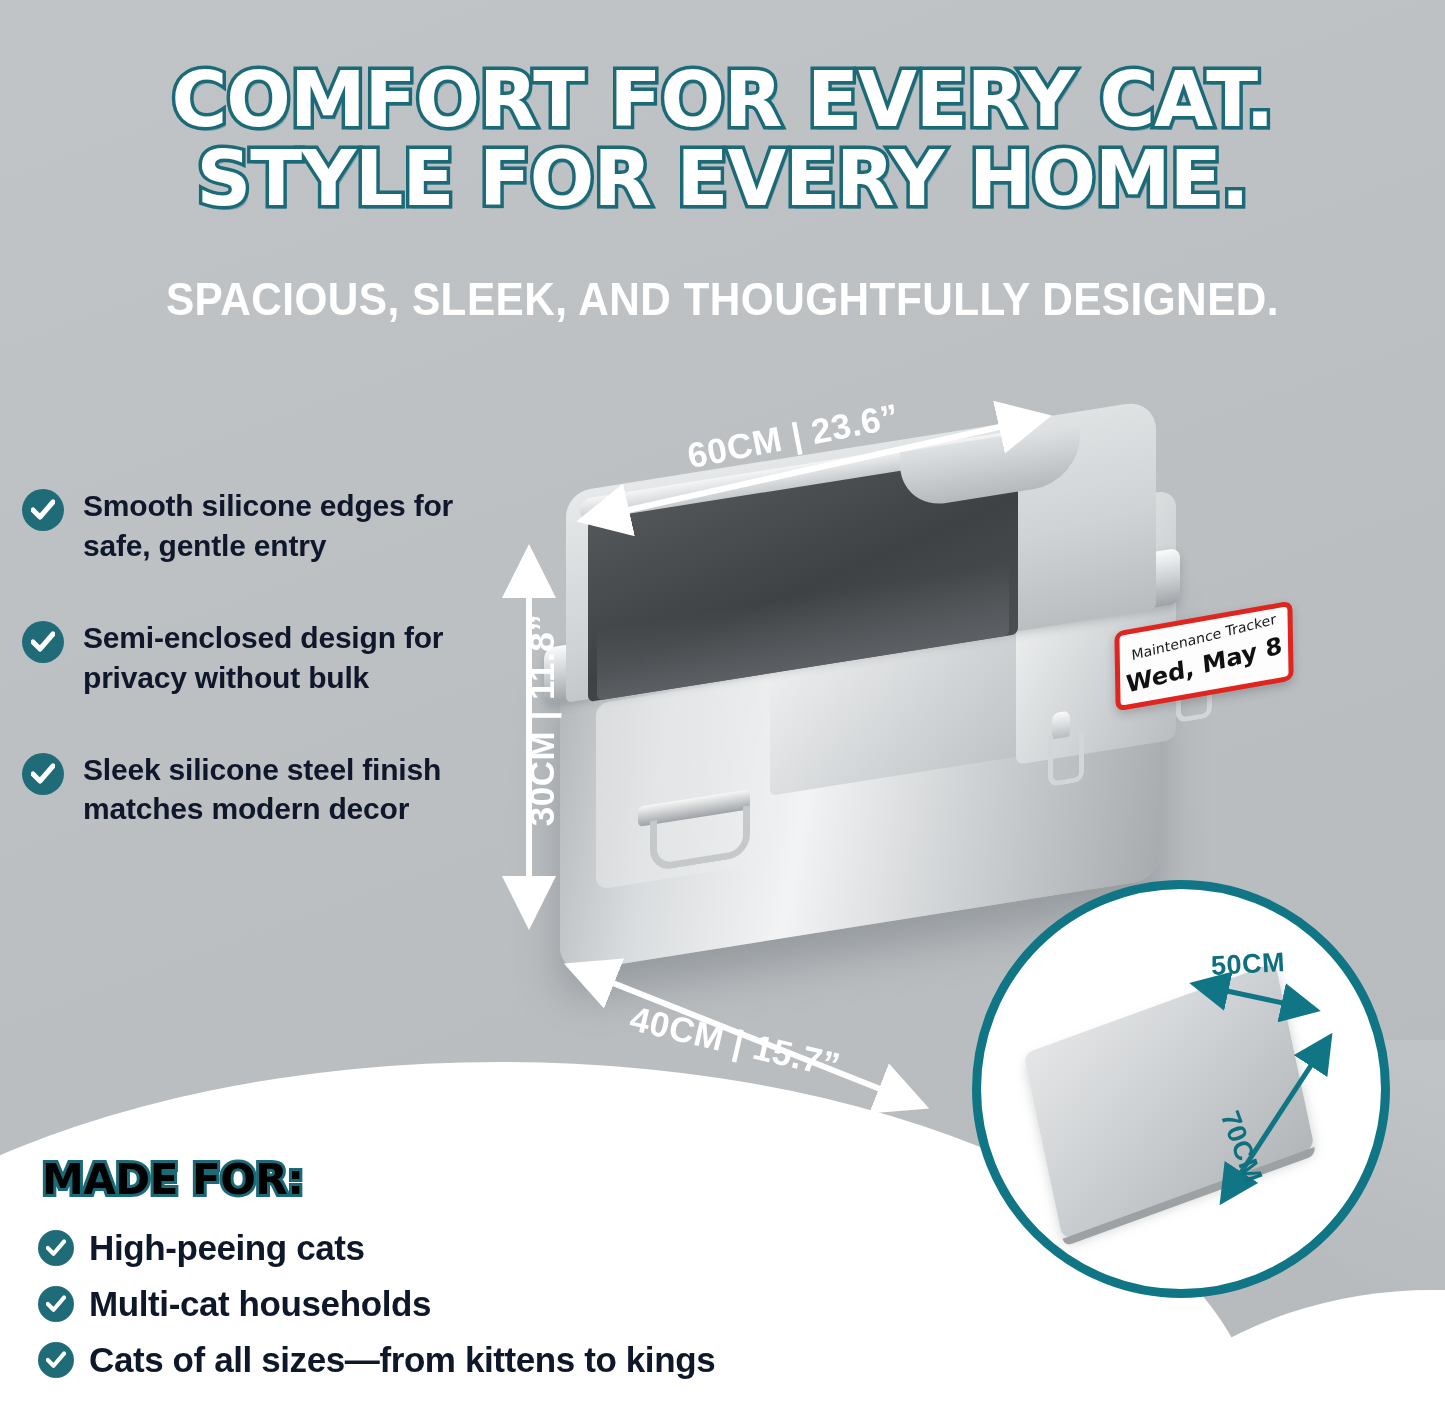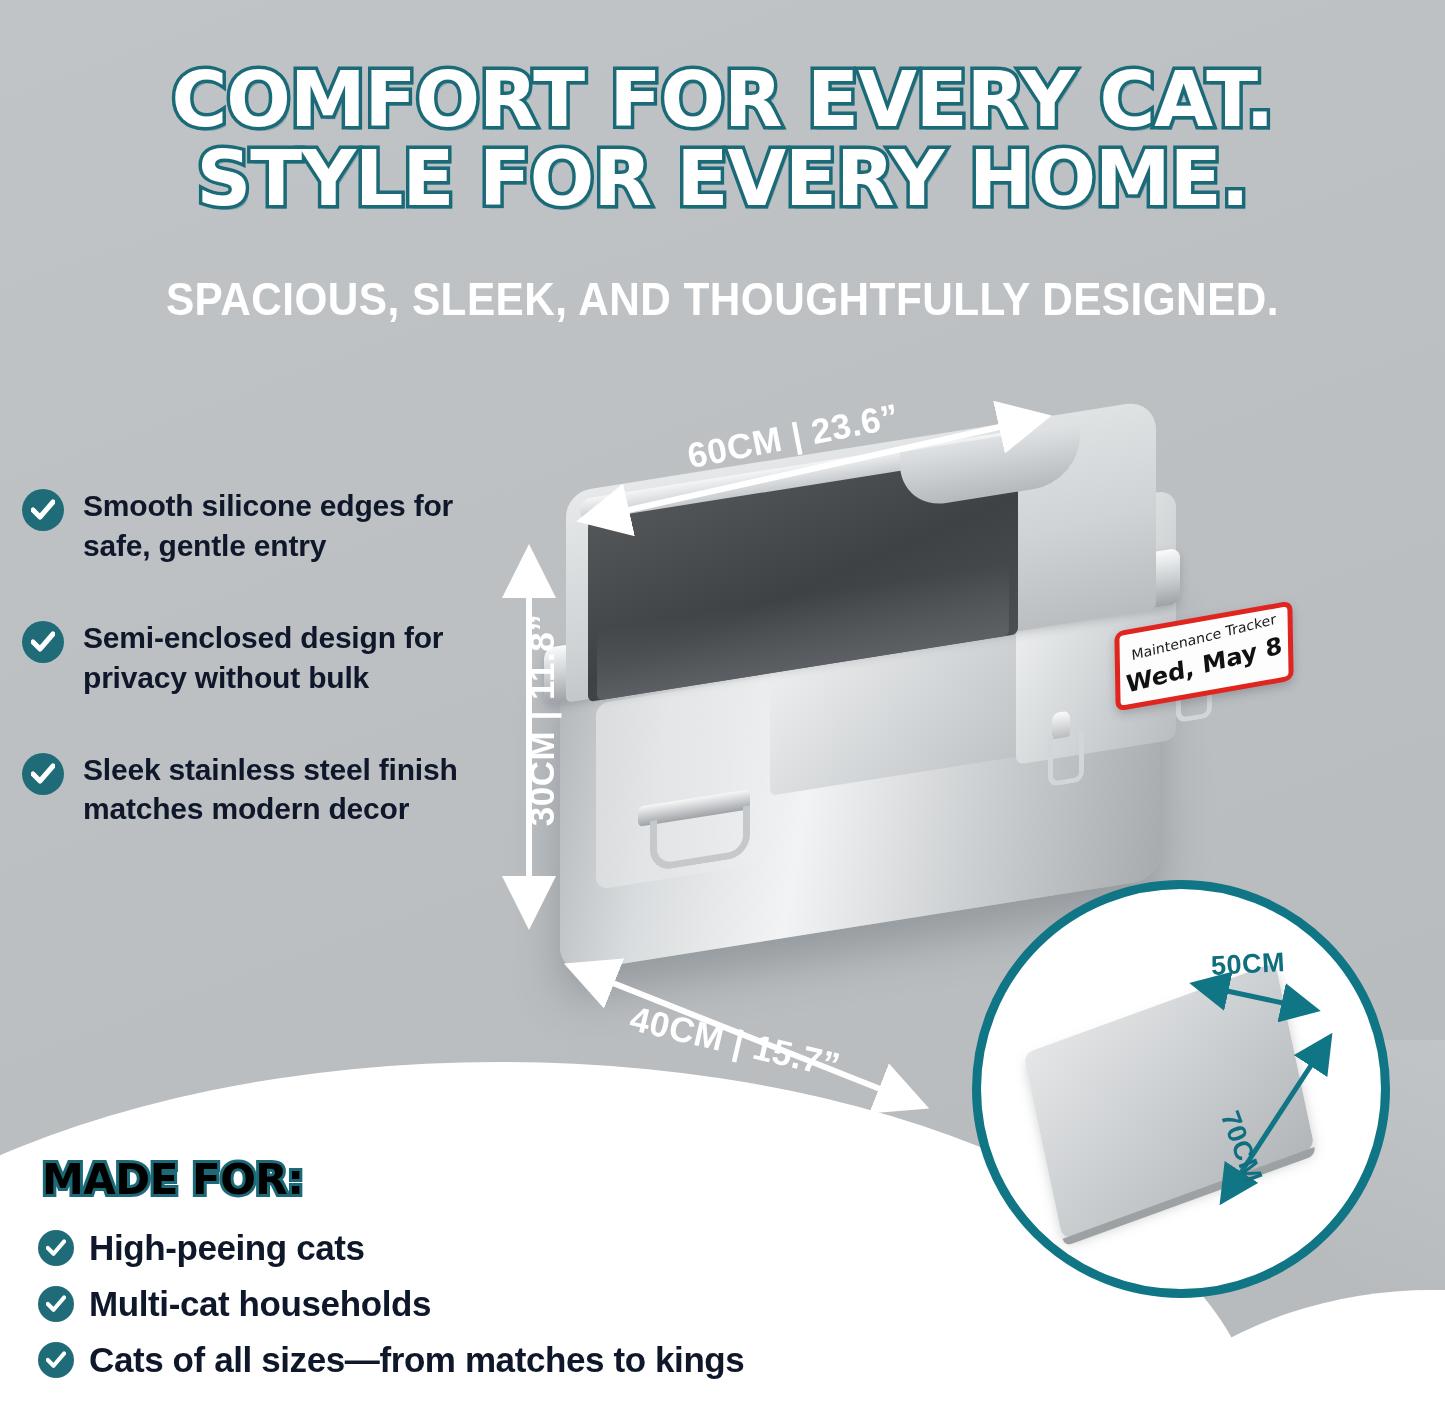--- a/index.html
+++ b/index.html
@@ -455,21 +455,21 @@
       </div>
       <div class="feature-text">Semi-enclosed design for privacy without bulk</div>
     </div>
 
     <div class="feature">
       <div class="check-badge">
         <svg width="24" height="22" viewBox="0 0 24 22" aria-hidden="true">
           <path d="M2 11 L9 18 L22 3" fill="none" stroke="#ffffff" stroke-width="5" stroke-linecap="round" stroke-linejoin="round"></path>
         </svg>
       </div>
-      <div class="feature-text">Sleek stainless steel finish matches modern decor</div>
+      <div class="feature-text">Sleek silicone steel finish matches modern decor</div>
     </div>
 
   </div>
 
   <div class="product-stage">
 
     <div class="box-body"></div>
     <div class="box-front-face"></div>
     <div class="box-right-panel"></div>
     <div class="box-rim"></div>
@@ -560,18 +560,18 @@
       </div>
       <div class="mf-text">Multi-cat households</div>
     </div>
 
     <div class="mf-item">
       <div class="mf-badge">
         <svg width="20" height="18" viewBox="0 0 24 22" aria-hidden="true">
           <path d="M2 11 L9 18 L22 3" fill="none" stroke="#ffffff" stroke-width="5" stroke-linecap="round" stroke-linejoin="round"></path>
         </svg>
       </div>
-      <div class="mf-text">Cats of all sizes—from matches to kings</div>
+      <div class="mf-text">Cats of all sizes—from kittens to kings</div>
     </div>
 
   </div>
 
 </div>
 
 </body></html>

